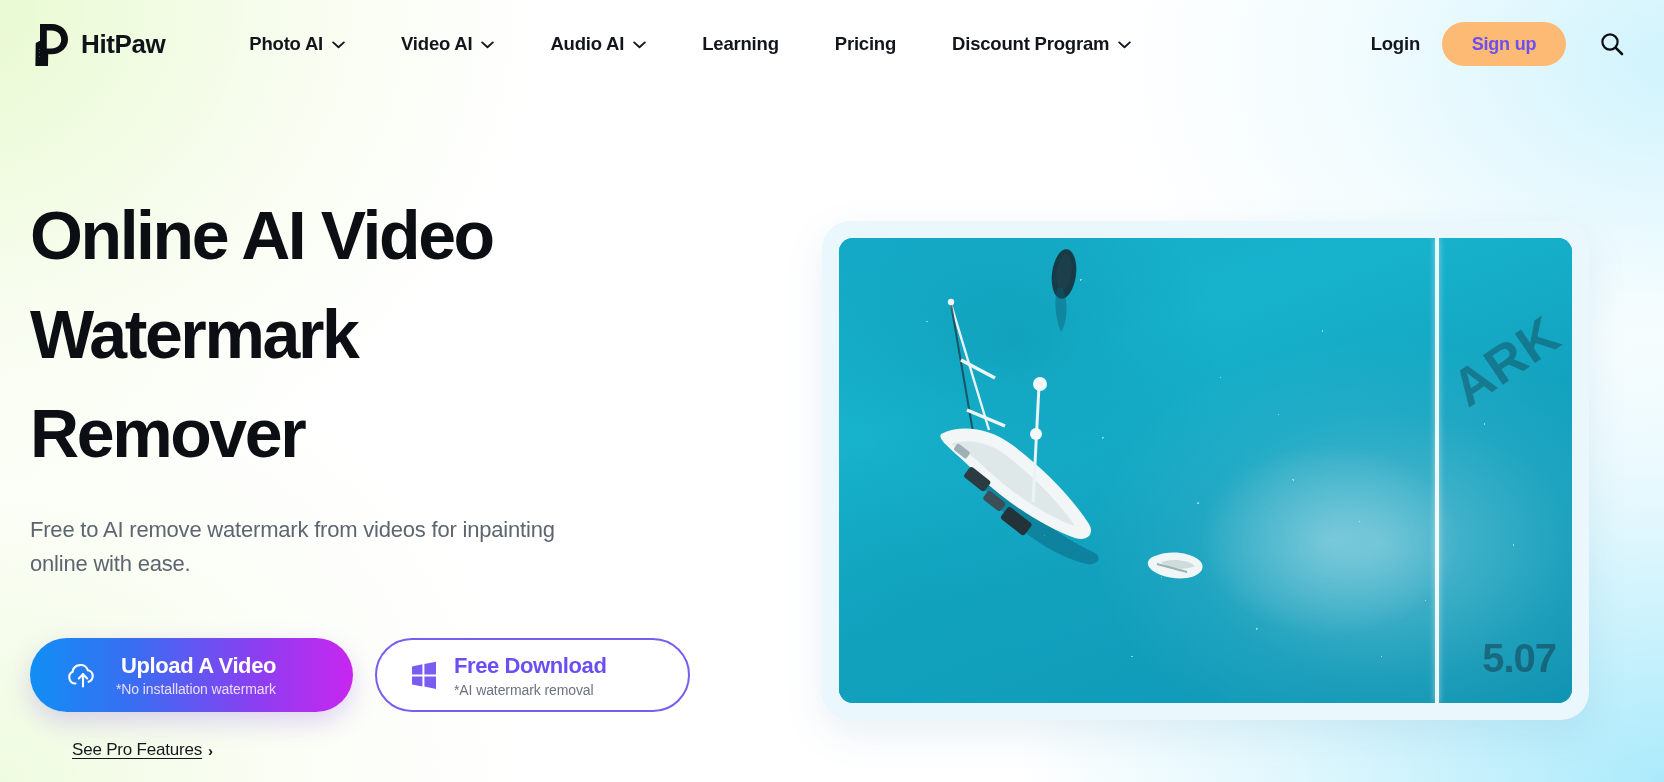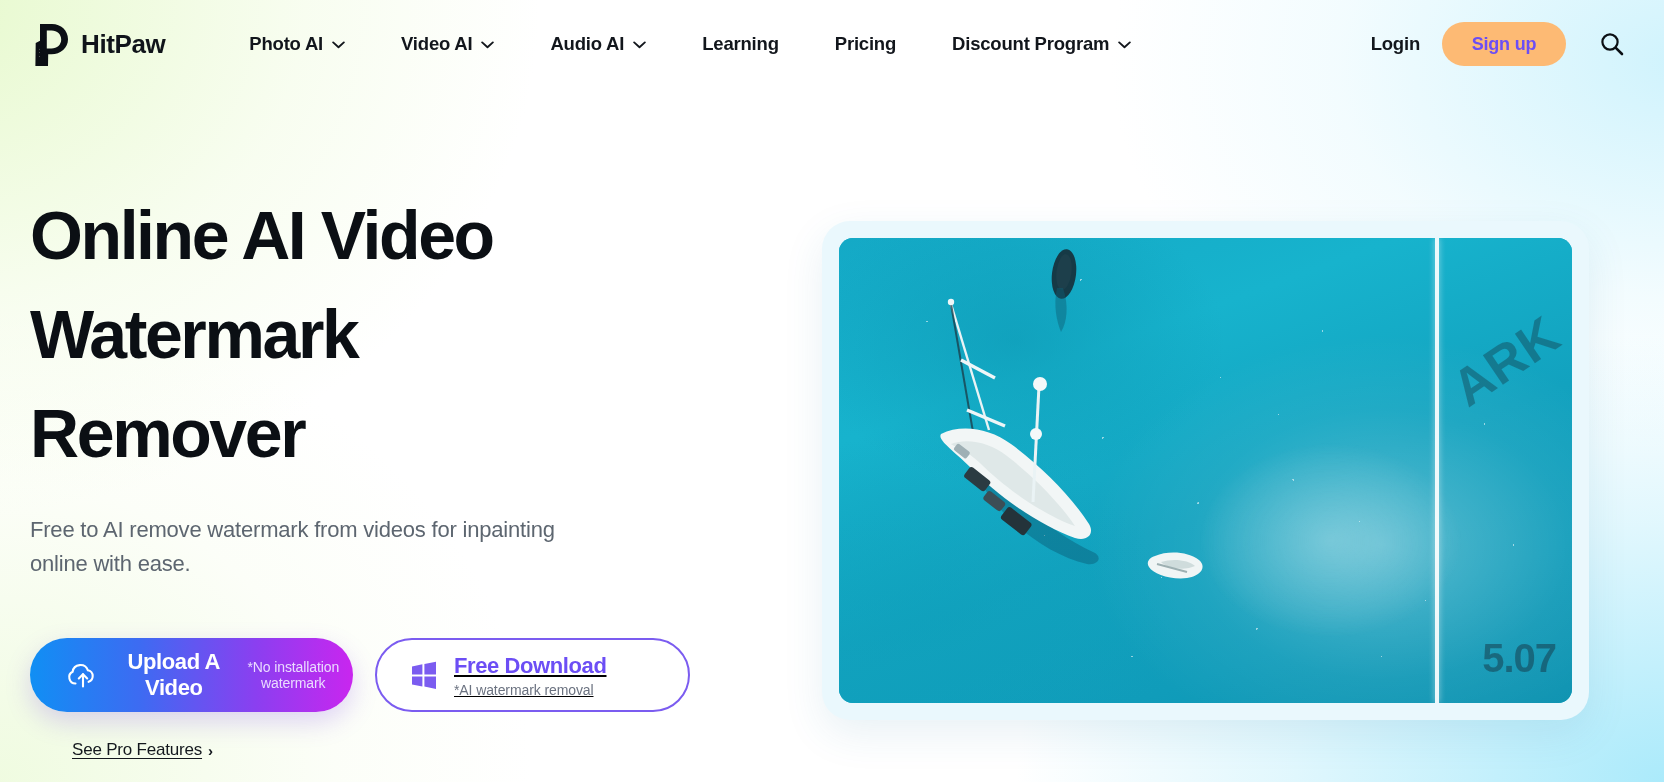--- a/index.html
+++ b/index.html
@@ -148,37 +148,36 @@
     display: flex;
     align-items: center;
     gap: 16px;
     padding-left: 36px;
     border: none;
     cursor: pointer;
     font-family: inherit;
     box-shadow: 0 10px 26px rgba(120,60,230,0.22);
   }
   .btn-upload .ico { width: 34px; height: 34px; flex: 0 0 auto; }
-  .btn-upload .txtwrap { display: flex; flex-direction: row; align-items: center; gap: 2px; }
+  .btn-upload .txtwrap { display: flex; flex-direction: column; align-items: flex-end; gap: 2px; }
   .btn-upload .t1 { font-size: 22px; font-weight: 800; color: #ffffff; letter-spacing: -0.4px; }
   .btn-upload .t2 { font-size: 14px; font-weight: 400; color: #eadcff; letter-spacing: -0.1px; }
 
   .btn-download {
     width: 315px;
     height: 74px;
     border-radius: 40px;
     background: #ffffff;
     border: 2px solid #7b5cf0;
     display: flex;
     align-items: center;
     gap: 16px;
     padding-left: 33px;
     cursor: pointer;
     font-family: inherit;
-    text-decoration: underline;
   }
   .btn-download .ico { width: 28px; height: 28px; flex: 0 0 auto; }
   .btn-download .txtwrap { display: flex; flex-direction: column; align-items: flex-start; gap: 3px; }
   .btn-download .t1 { font-size: 22px; font-weight: 800; color: #6c4ef5; letter-spacing: -0.4px; }
   .btn-download .t2 { font-size: 14px; font-weight: 400; color: #6b7280; letter-spacing: -0.1px; }
 
   .pro-link {
     margin-top: 28px;
     margin-left: 42px;
     display: inline-flex;

